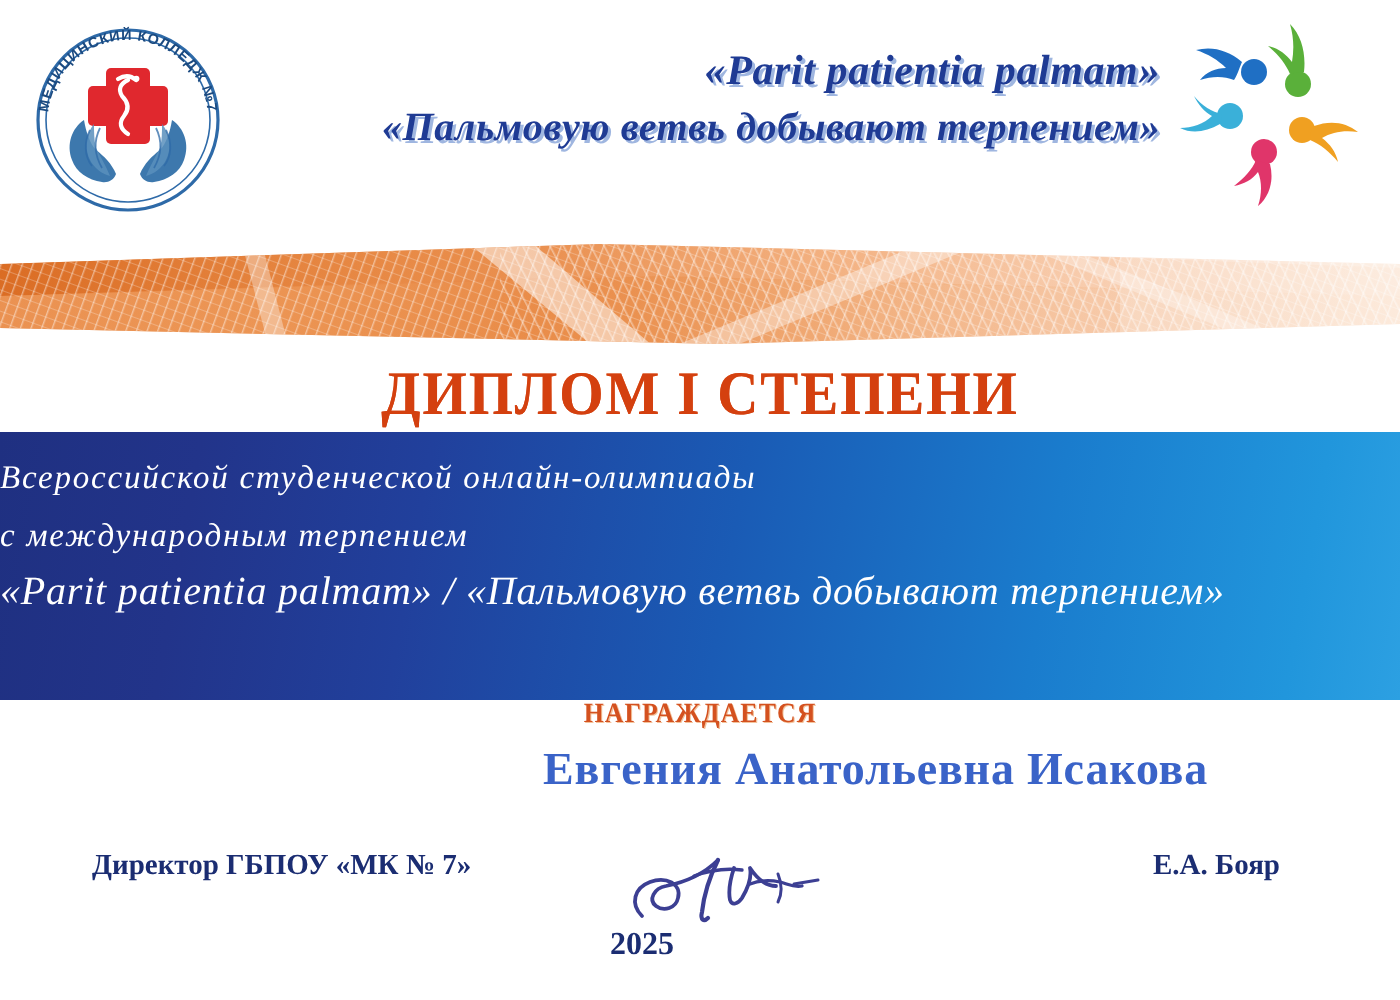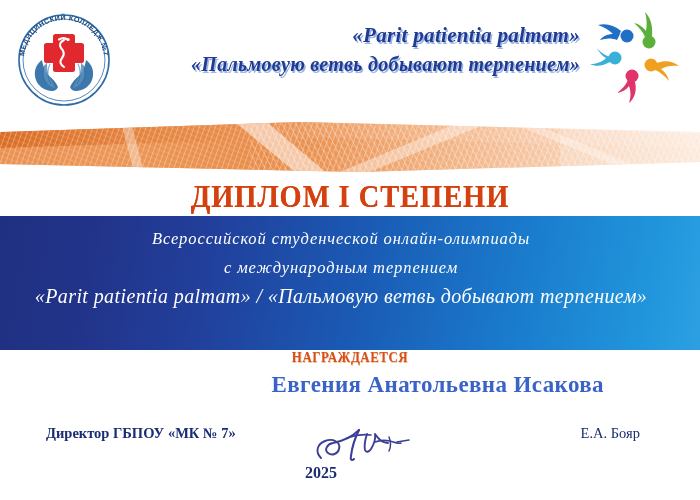--- a/index.html
+++ b/index.html
@@ -106,23 +106,22 @@
     left: 0; top: 216px;
     width: 700px; height: 134px;
     background: linear-gradient(100deg,
       #1f3081 0%, #22348a 14%, #21409c 30%,
       #1a5bb5 52%, #1a7ccd 74%, #2196dc 92%, #2ca0e2 100%);
   }
   #blue-band-text {
     position: absolute;
     left: 0; top: 8px;
     width: 636px;
-    text-align: center;
+    text-align: left;
     color: #ffffff;
-    padding-left: 23px;
   }
   .blue-line {
     font-family: "Liberation Serif", serif;
     font-style: italic;
     font-size: 16.5px;
     line-height: 29px;
     letter-spacing: 0.9px;
     color: #ffffff;
     white-space: nowrap;
   }
@@ -164,21 +163,21 @@
     font-family: "Liberation Serif", serif;
     font-weight: bold;
     font-size: 14.5px;
     color: #1b2d72;
     white-space: nowrap;
   }
   #footer-signer {
     position: absolute;
     right: 60px; top: 425px;
     font-family: "Liberation Serif", serif;
-    font-weight: normal;
+    font-weight: bold;
     font-size: 14.5px;
     color: #1b2d72;
     white-space: nowrap;
   }
   #signature-block {
     position: absolute;
     left: 305px; top: 418px;
     width: 120px; height: 72px;
   }
   #signature-mark {

